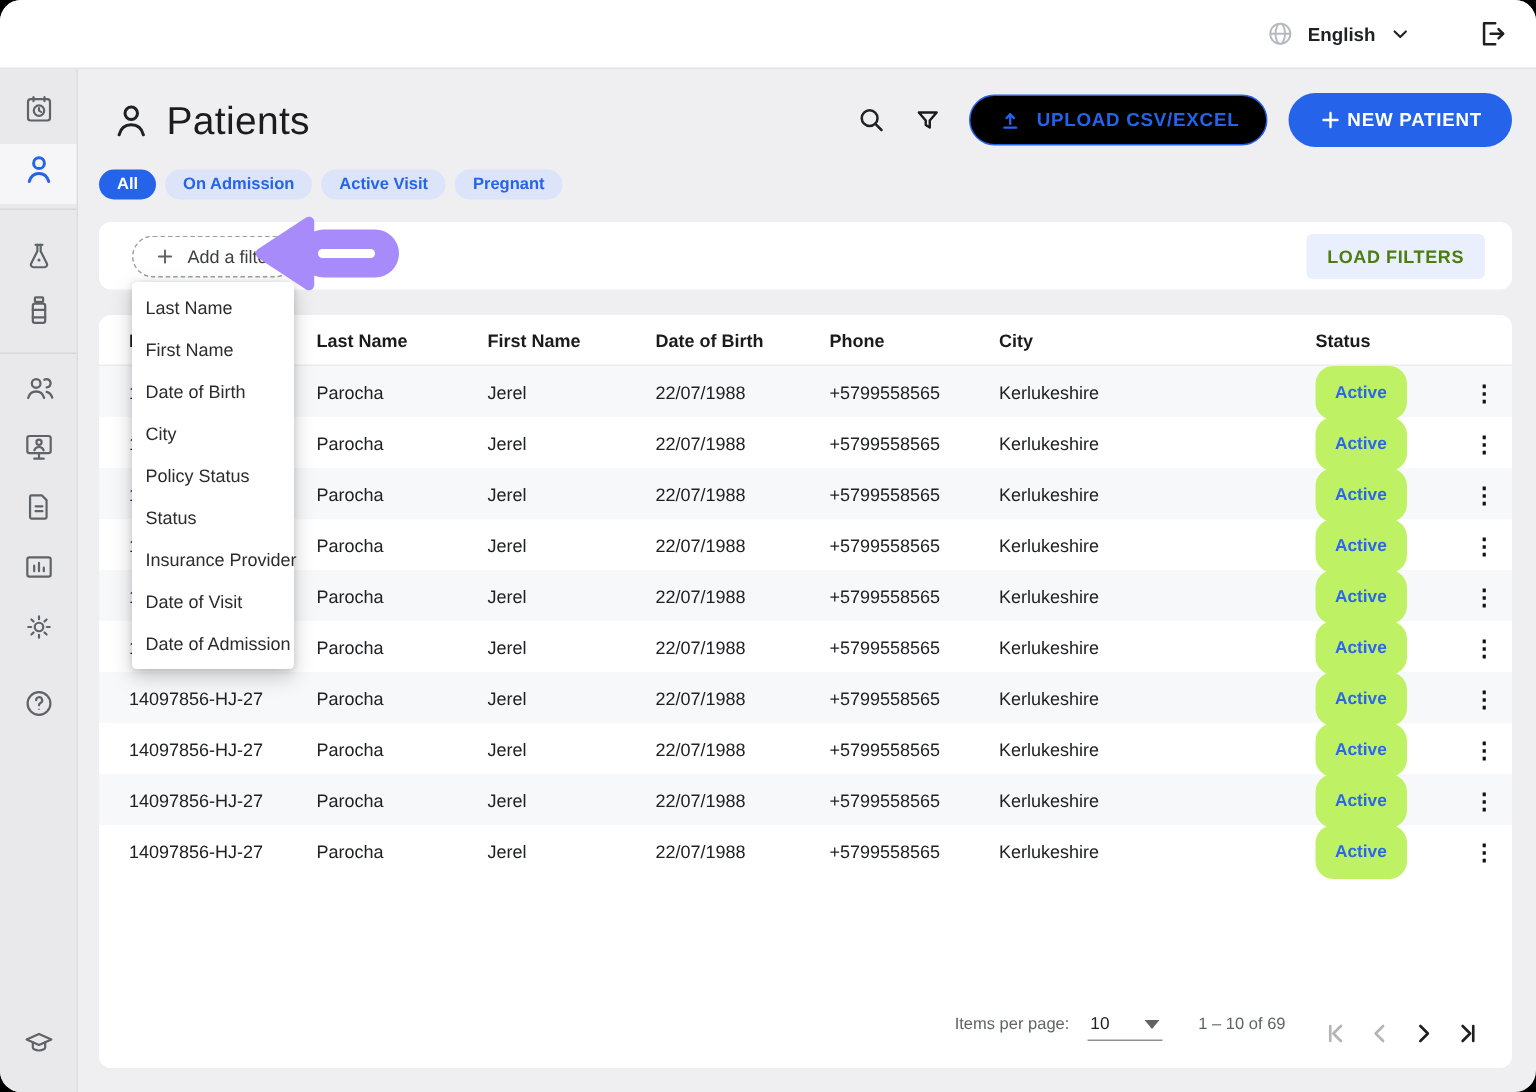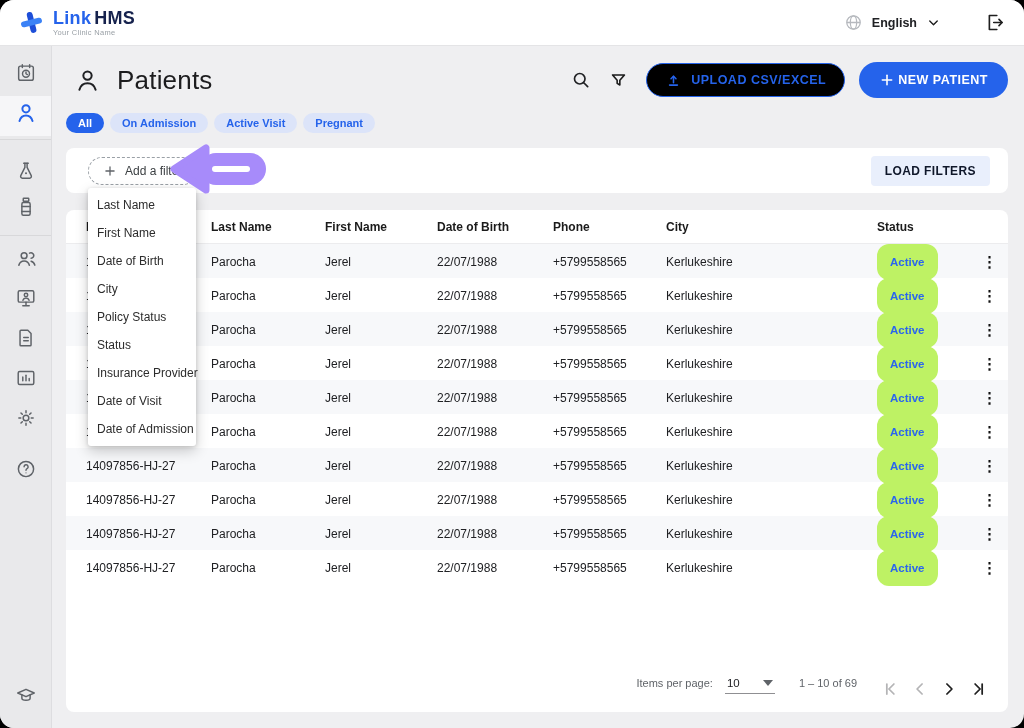--- a/index.html
+++ b/index.html
@@ -21,34 +21,34 @@
 
   
   .sidebar { position:absolute; top:46px; left:0; bottom:0; width:52px; background:#e9e9eb; border-right:1px solid #dddde0; z-index:30; }
   .sb-active-bg { position:absolute; top:50px; left:0; right:0; height:40px; background:#f6f6f8; }
   .sb-divider { position:absolute; left:0; right:0; height:1px; background:#d8d8da; }
   .sb-icon { position:absolute; left:14px; width:24px; height:24px; display:flex; align-items:center; justify-content:center; cursor:pointer; }
 
   
   .content { position:absolute; left:52px; top:46px; right:0; bottom:0; }
   .page-head { display:flex; align-items:center; padding:16px 16px 0 22px; height:52px; }
-  .title-group { display:flex; align-items:center; gap:16px; }
+  .title-group { display:flex; align-items:center; gap:10px; }
   .page-title { font-size:26px; font-weight:500; color:#1c1c1e; margin:0; letter-spacing:.2px; }
   .head-actions { margin-left:auto; display:flex; align-items:center; }
   .head-actions .icon-btn { margin-right:18px; }
   .btn-outline { display:flex; align-items:center; gap:9px; border:1.5px solid #2563eb; background:#000000; color:#2563eb; height:34px; border-radius:18px; padding:0 18px; font-size:12.5px; font-weight:700; letter-spacing:.5px; cursor:pointer; font-family:inherit; }
   .btn-primary { display:flex; align-items:center; gap:3px; border:none; background:#2563eb; color:#fff; height:36px; border-radius:18px; padding:0 20px; font-size:12.5px; font-weight:700; letter-spacing:.5px; margin-left:14px; cursor:pointer; font-family:inherit; }
 
   .chips { display:flex; gap:6px; padding:15px 0 0 14px; }
   .chip { height:20px; padding:0 12px; border-radius:11px; font-size:11px; font-weight:700; display:flex; align-items:center; background:#dce4f9; color:#2563eb; cursor:pointer; border:none; font-family:inherit; }
   .chip.active { background:#2563eb; color:#fff; }
 
   .filter-card { margin:15px 16px 0 14px; height:45px; background:#fff; border-radius:8px; display:flex; align-items:center; padding:0 18px 0 22px; }
   .add-filter { display:flex; align-items:center; gap:8px; border:1px dashed #9aa0a6; background:#fff; border-radius:16px; height:28px; padding:0 14px; color:#3c4043; font-size:12px; cursor:pointer; font-family:inherit; }
-  .load-filters { margin-left:auto; background:#e9effc; color:#0f172a; font-size:12px; font-weight:700; letter-spacing:.4px; height:30px; padding:0 14px; border-radius:4px; border:none; display:flex; align-items:center; cursor:pointer; font-family:inherit; }
+  .load-filters { margin-left:auto; background:#e9effc; color:#4d7c0f; font-size:12px; font-weight:700; letter-spacing:.4px; height:30px; padding:0 14px; border-radius:4px; border:none; display:flex; align-items:center; cursor:pointer; font-family:inherit; }
 
   .table-card { margin:17px 16px 0 14px; height:502px; background:#fff; border-radius:8px; position:relative; overflow:hidden; }
   .tgrid { display:grid; grid-template-columns:125px 114px 112px 116px 113px 211px 101px 1fr; padding-left:20px; align-items:center; height:34px; }
   .thead { font-size:12px; font-weight:700; color:#1b1b1b; border-bottom:1px solid #ececee; }
   .trow { font-size:12px; color:#202124; cursor:default; }
   .tbody .trow:nth-child(odd) { background:#f7f8fa; }
   .status-pill { display:inline-block; background:#bef264; color:#2a66ee; font-size:11.5px; font-weight:700; padding:12px 13px; border-radius:12px; }
   .kebab { background:none; border:none; font-size:15px; font-weight:700; color:#111; cursor:pointer; padding:0 4px; line-height:1; }
 
   .tfoot { position:absolute; right:18px; bottom:11px; display:flex; align-items:flex-start; font-size:11px; color:#5f6368; }
@@ -63,34 +63,20 @@
   .annotation-arrow { position:absolute; left:118px; top:94px; z-index:35; pointer-events:none; }
 
   svg.ico { display:block; }
 </style>
 </head>
 <body>
 
 <div class="window">
 
   <header class="topbar">
-    <div class="brand">
-      <svg class="ico" width="27" height="27" viewBox="0 0 24 24">
-        <g transform="rotate(-14 12 12)">
-          <rect x="9.5" y="2.5" width="5.2" height="19" rx="2.6" fill="#1d4ed8"></rect>
-          <rect x="2.5" y="9.4" width="19" height="5.2" rx="2.6" fill="#3b82f6"></rect>
-        </g>
-      </svg>
-      <div class="brand-text">
-        <div class="brand-line1">
-          <span class="brand-link">Link</span><span class="brand-hms">HMS</span>
-        </div>
-        <div class="brand-tagline">Your Clinic Name</div>
-      </div>
-    </div>
     <div class="topbar-right">
       <span>
         <svg class="ico" width="19" height="19" viewBox="0 0 24 24" fill="none" stroke="#b6b9be" stroke-width="1.6">
           <circle cx="12" cy="12" r="8.5"></circle>
             <ellipse cx="12" cy="12" rx="4" ry="8.5"></ellipse>
             <line x1="3.5" y1="12" x2="20.5" y2="12"></line>
         </svg>
       </span>
       <span class="lang-label">English</span>
       <button class="icon-btn">

